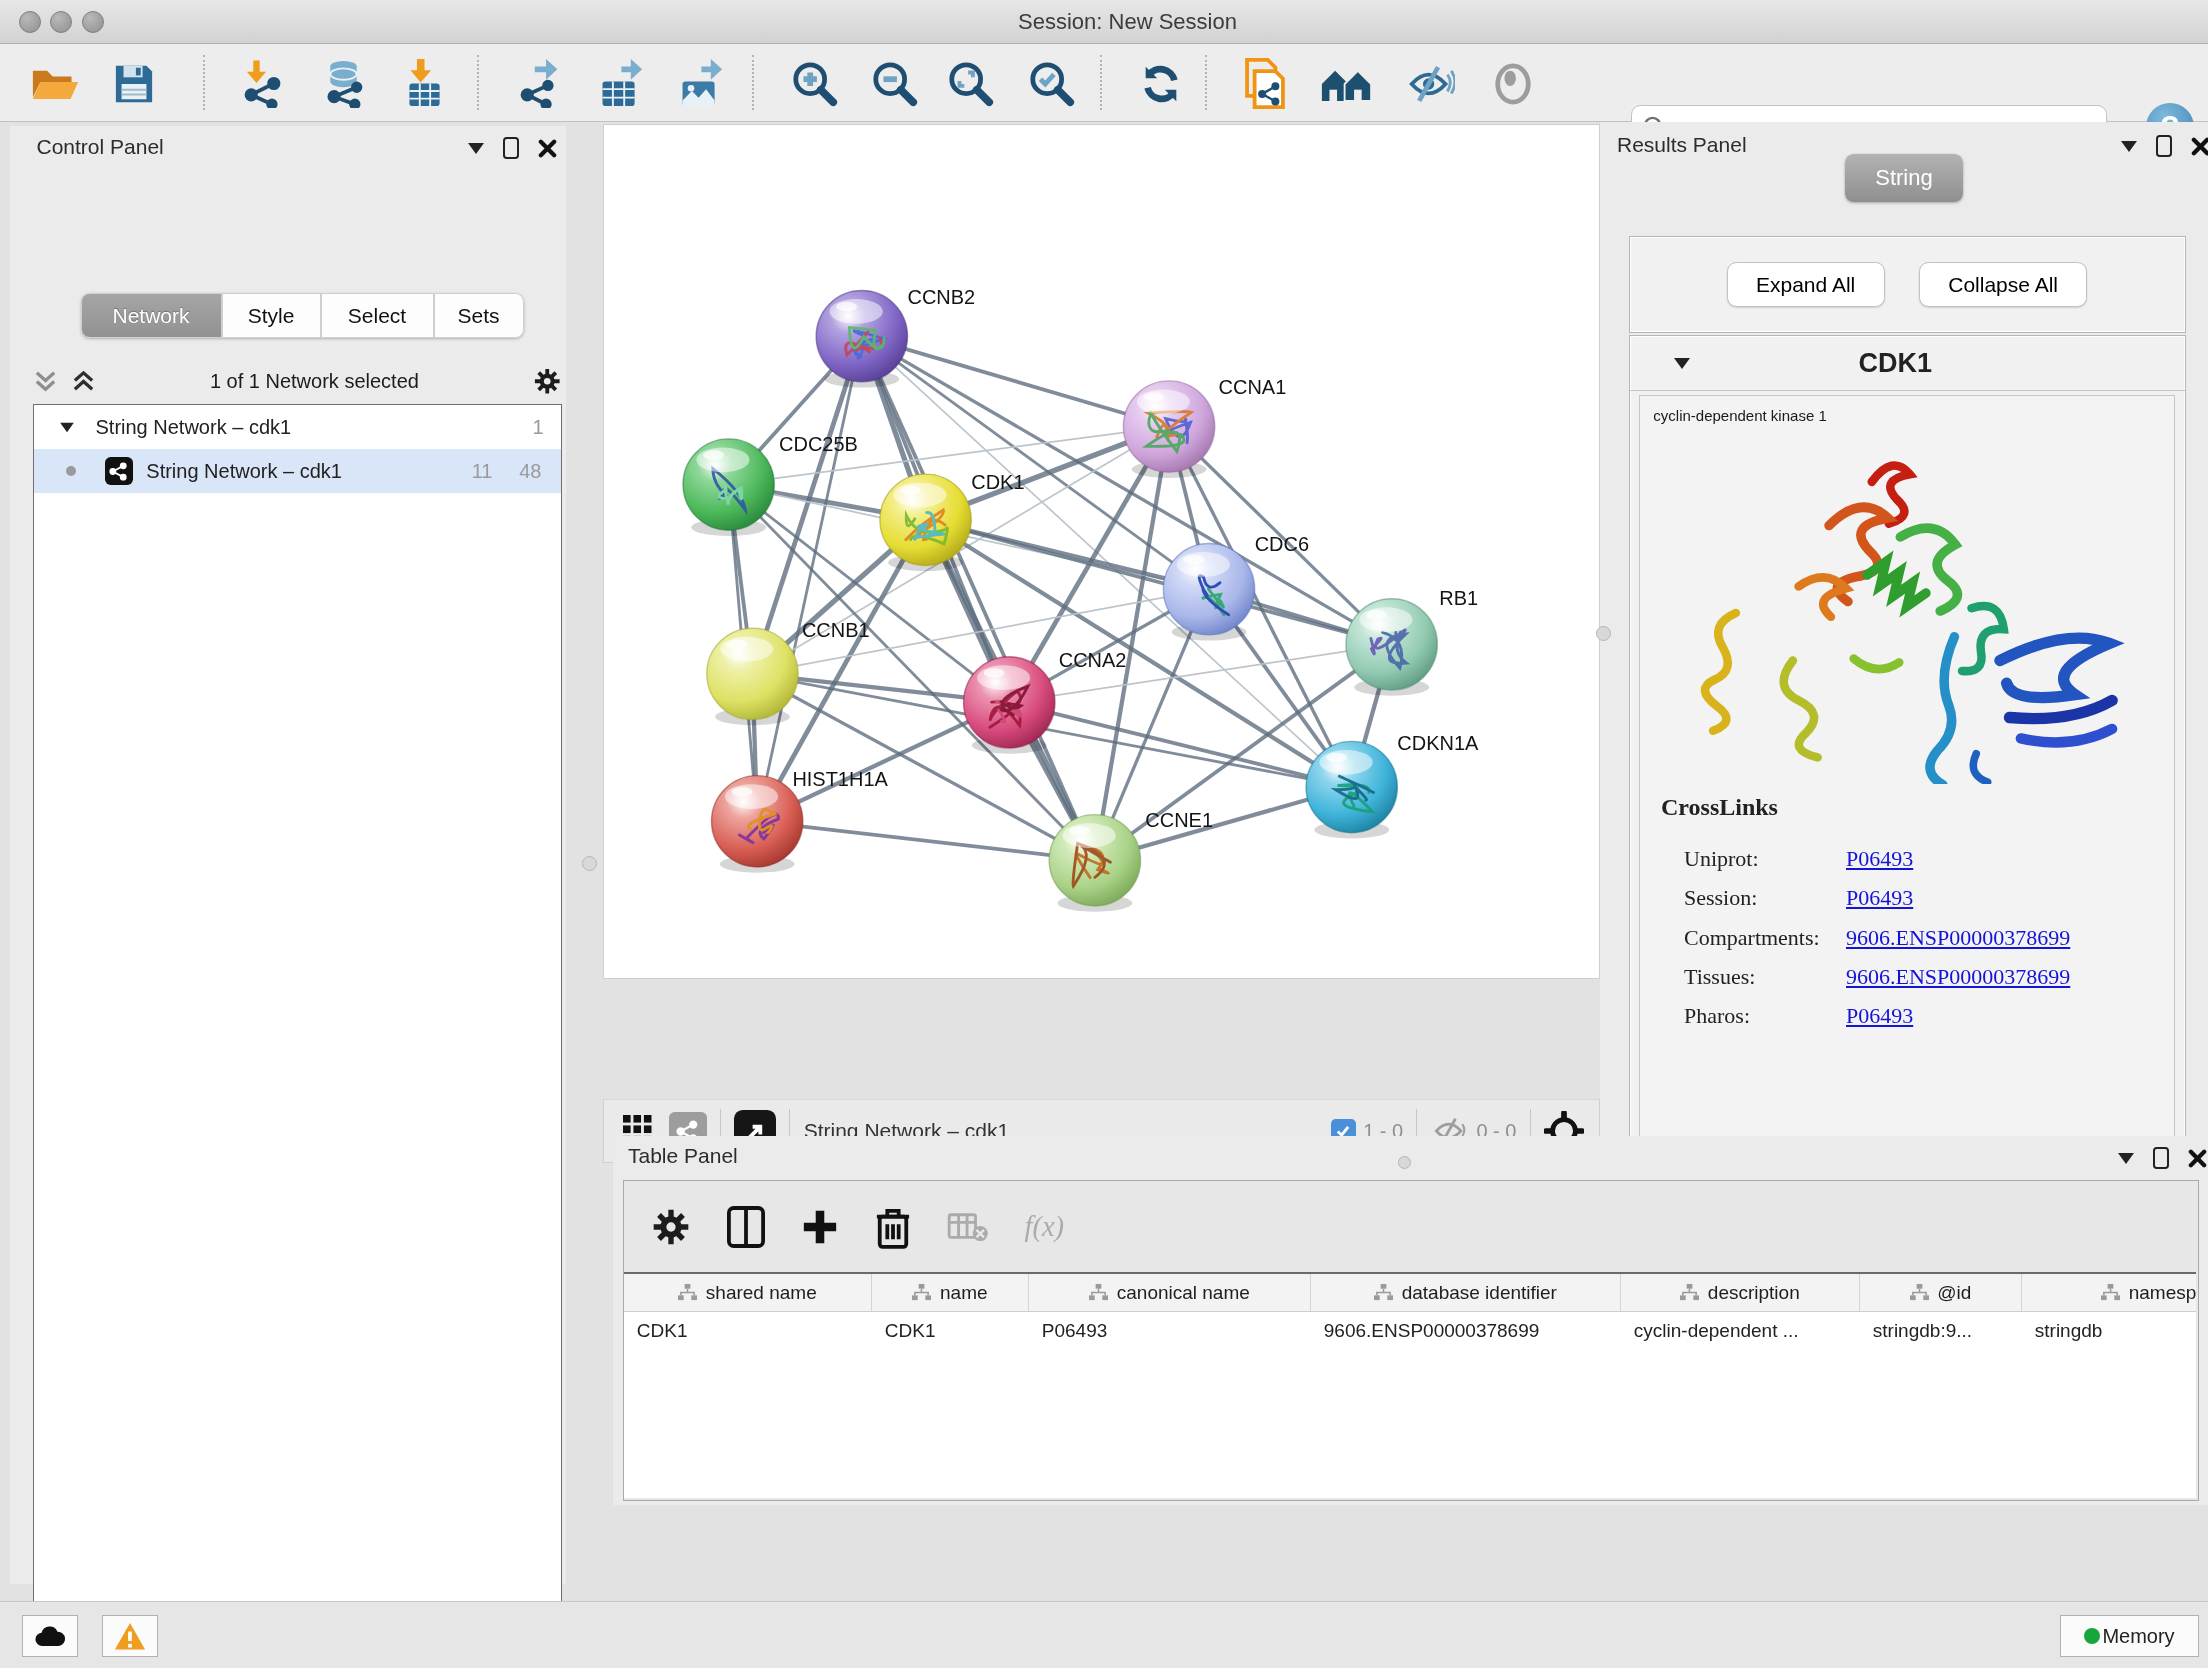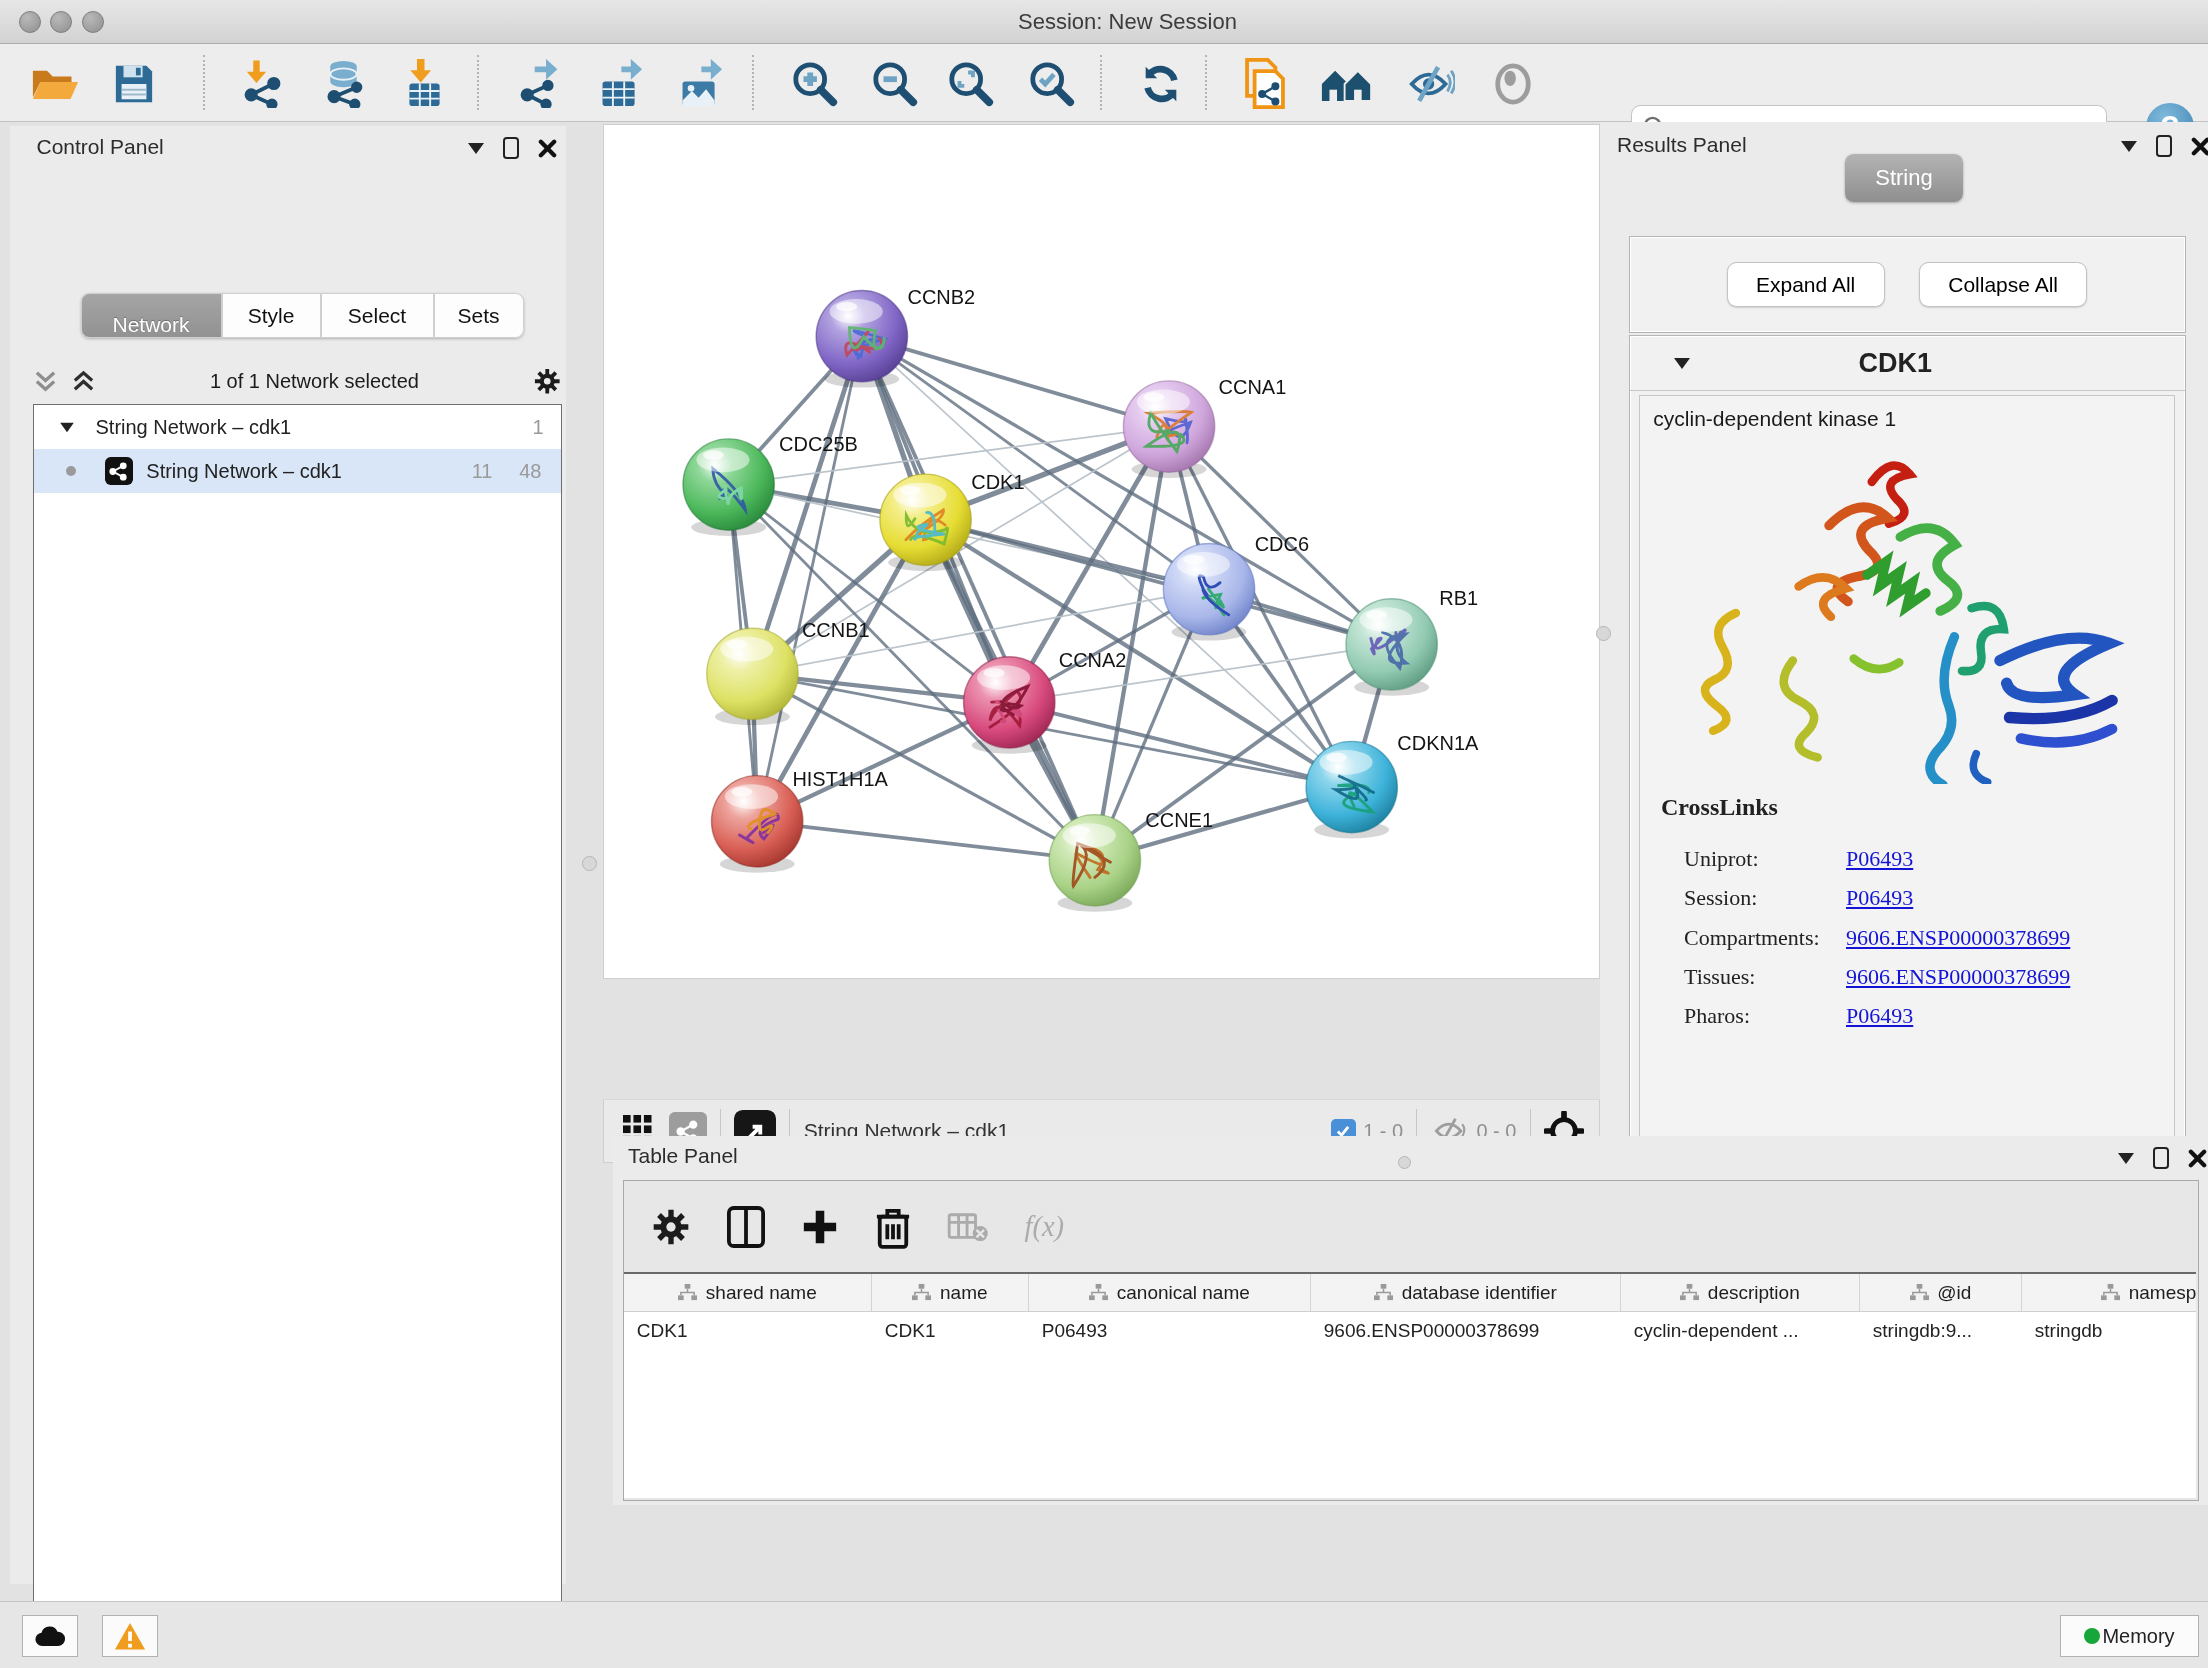--- a/index.html
+++ b/index.html
@@ -32,21 +32,21 @@
   .panel-title { font-size:21px; color:#2c2c2c; }
 
   
   #control-panel { position:absolute; left:9.5px; top:126px; width:556px; height:1458px; background:#ebebeb; }
   #cp-tabs { position:absolute; left:71px; top:167px; height:45px; display:flex;
     box-shadow:0 1px 2.9px rgba(0,0,0,.25); border-radius:8.6px; }
   .tab { height:45px; display:flex; align-items:center; justify-content:center; font-size:21px;
     background:#fdfdfd; border:1px solid #cfcfcf; color:#111; }
   .tab.first { border-radius:8.6px 0 0 8.6px; }
   .tab.last  { border-radius:0 8.6px 8.6px 0; }
-  .tab.active { background:linear-gradient(#a5a5a5,#929292); color:#fff; text-shadow:0 -1px 1px rgba(0,0,0,.3);align-items:flex-end; }
+  .tab.active { background:linear-gradient(#a5a5a5,#929292); color:#fff; text-shadow:0 -1px 1px rgba(0,0,0,.3); }
   #cp-sub { position:absolute; left:23px; top:236px; width:529px; height:38px; display:flex; align-items:center; }
   #cp-status { flex:1; text-align:center; font-size:20px; color:#1c1c1c; }
   #cp-tree { position:absolute; left:23px; top:278px; width:529px; height:1282px; background:#fff; border:1.9px solid #6f6f6f; }
   .tree-row { position:relative; height:44px; display:flex; align-items:center; font-size:20px; }
   .tree-row.selected { background:#d9e6f8; }
   .tree-count { color:#9a9a9a; font-size:20px; }
   .share-badge { width:28.5px; height:28.5px; border-radius:5.7px; background:#111; display:flex; align-items:center; justify-content:center; }
   .share-badge.gray { background:#9d9d9d; }
 
   
@@ -65,21 +65,21 @@
     background:linear-gradient(#b3b3b3,#8f8f8f); color:#fff; font-size:22px; display:flex; align-items:center;
     justify-content:center; box-shadow:0 1px 2.9px rgba(0,0,0,.3); }
   .rp-box { position:absolute; left:28.5px; width:557px; background:#f1f1f1; border:1.9px solid #b5b5b5; box-shadow:inset 0 0 0 1px #fff; }
   #rp-buttons { top:114px; height:97px; display:flex; align-items:center; justify-content:center; gap:34px; }
   .rp-btn { padding:9.5px 28.5px; background:#fff; border:1px solid #c2c2c2; border-radius:9.5px; font-size:21px;
     box-shadow:0 1px 1.9px rgba(0,0,0,.15); }
   #rp-cdk { top:213px; height:814px; }
   #cdk-head { height:55px; display:flex; align-items:center; border-bottom:1px solid #c6c6c6; }
   #cdk-title { font-size:27px; font-weight:bold; margin-left:169px; }
   #cdk-inner { position:absolute; left:9.5px; right:9.5px; top:59px; bottom:11.4px; background:#f3f3f3; border:1px solid #c6c6c6; }
-  #cdk-desc { font-size:21px; color:#1a1a1a; padding:11.4px 0 0 13.3px; }
+  #cdk-desc { font-size:15px; color:#1a1a1a; padding:11.4px 0 0 13.3px; }
   #crosslinks { position:absolute; left:21px; top:398px; font-family:"Liberation Serif", serif; }
   #crosslinks h3 { font-size:24px; margin-bottom:25px; }
   .cl-row { display:flex; margin:13.3px 0 13.3px 23px; font-size:22px; }
   .cl-label { width:162px; }
   .cl-link { color:#1414d6; text-decoration:underline; }
 
   
   #table-panel { position:absolute; left:613px; top:1136px; width:1595px; height:369px; background:#ebebeb; }
   #tp-box { position:absolute; left:9.5px; top:44px; width:1576px; height:321px; border:1.9px solid #a9a9a9; background:#e7e7e7; }
   #tp-toolbar { height:91px; display:flex; align-items:center; gap:36px; padding-left:27px; }

